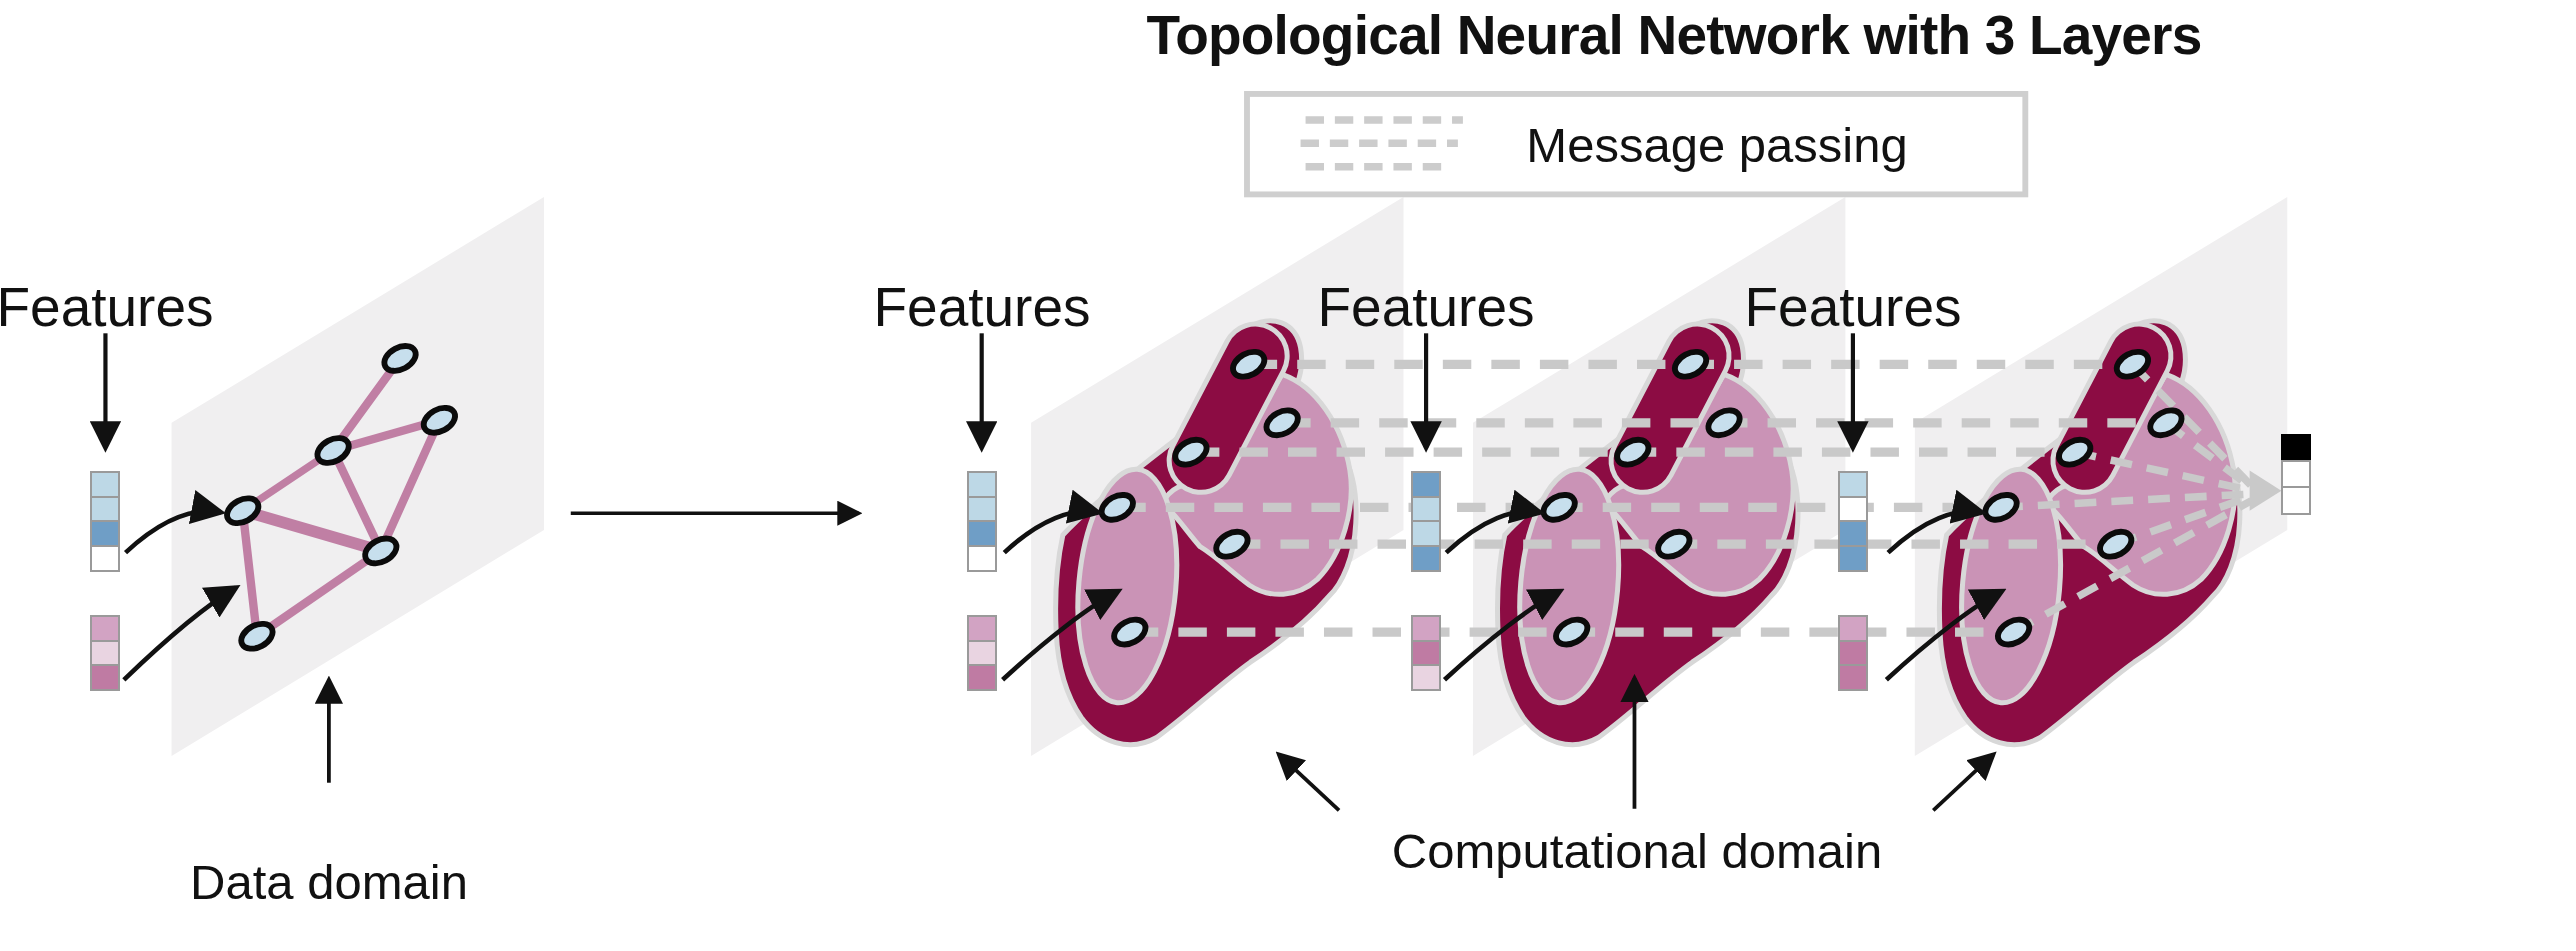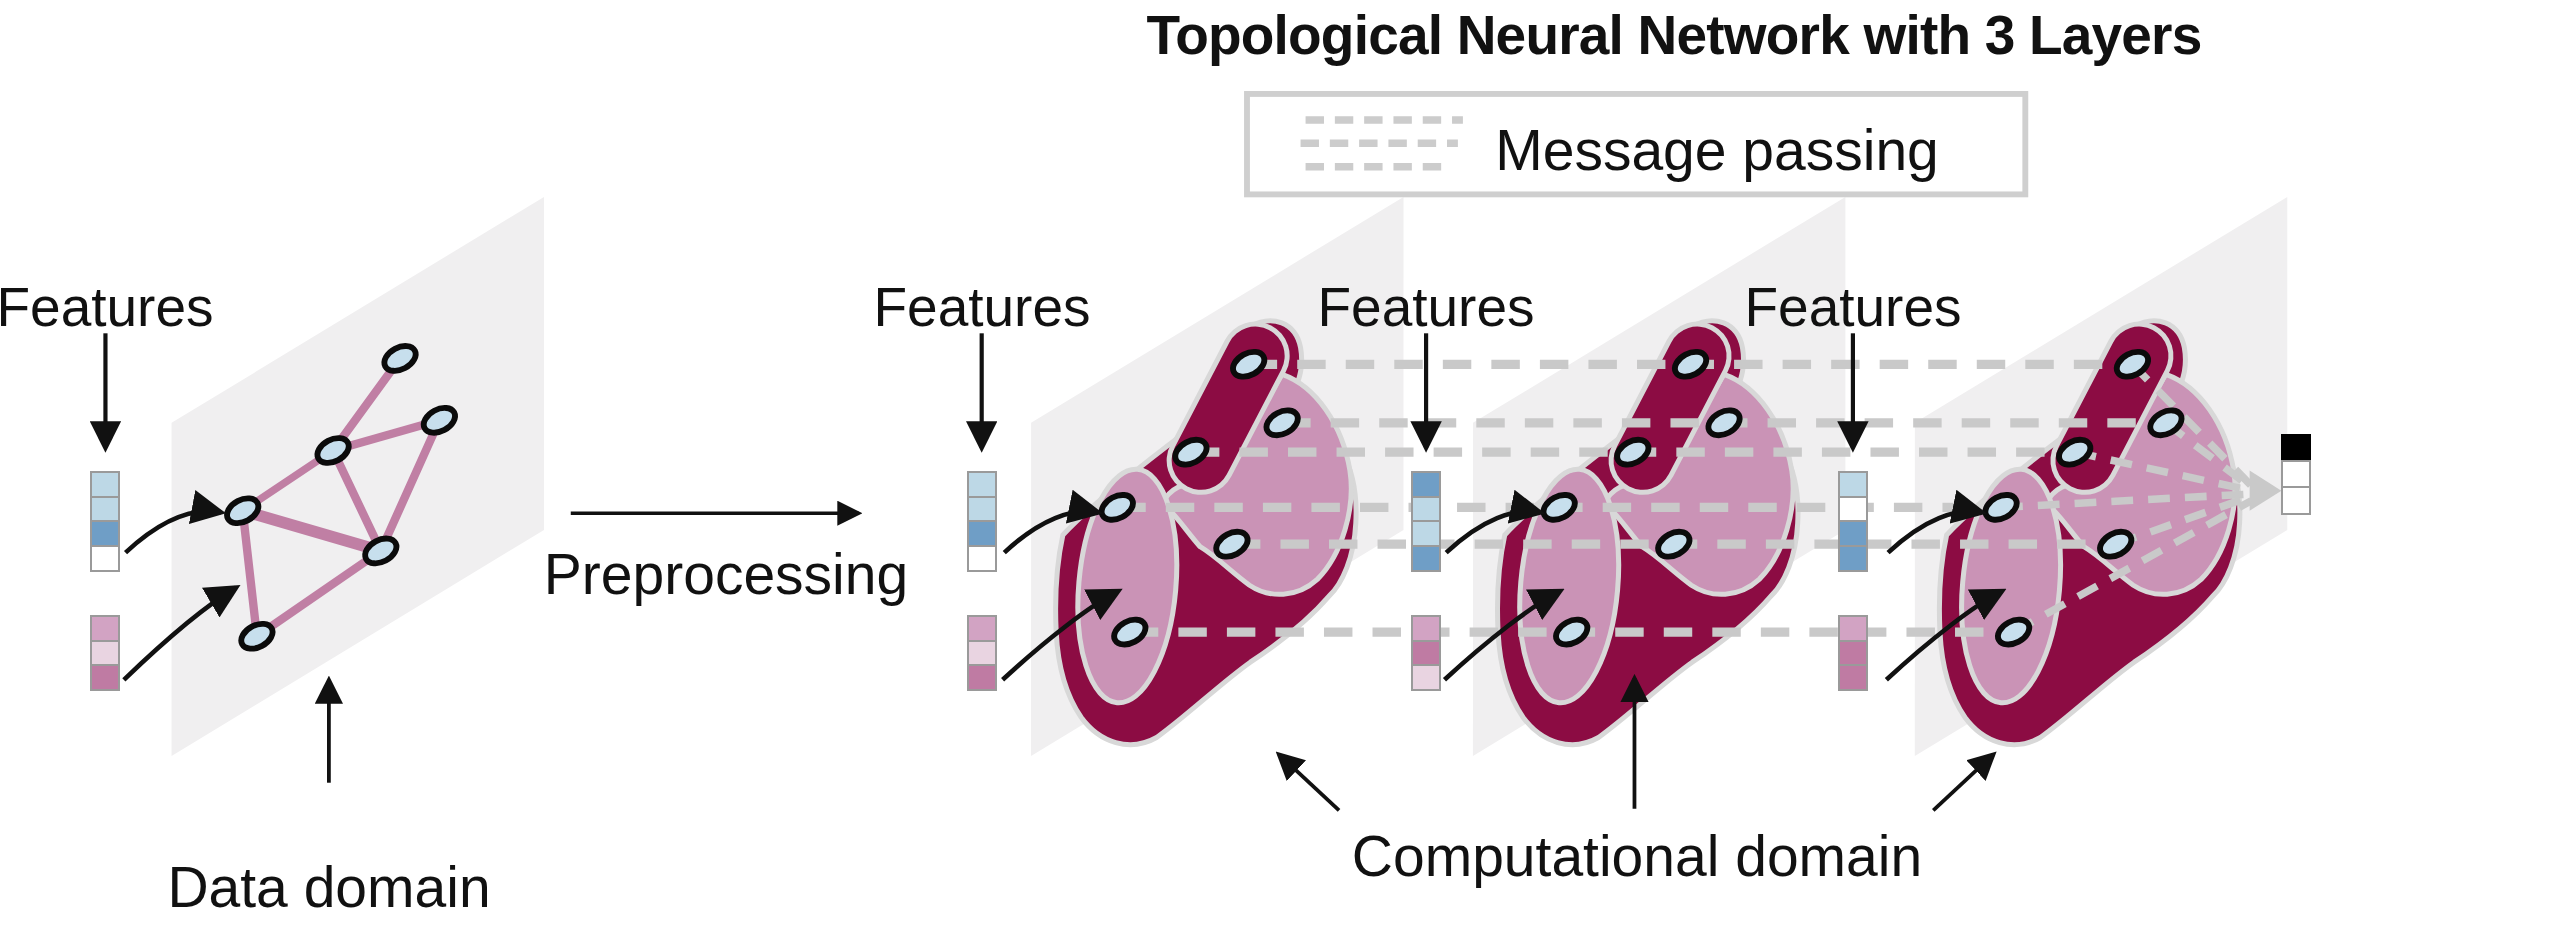--- a/index.html
+++ b/index.html
@@ -14,21 +14,21 @@
     --cellborder:#9a9a9a;
   }
   html,body{margin:0;padding:0;background:#fff;}
   .canvas{position:relative;width:2576px;height:952px;background:#fff;overflow:hidden;
           font-family:"Liberation Sans", sans-serif;color:var(--ink);}
   .canvas svg{position:absolute;left:0;top:0;}
   .txt{position:absolute;white-space:nowrap;color:var(--ink);}
   .center{transform:translateX(-50%);}
   .title{font-size:55px;font-weight:bold;letter-spacing:-0.8px;}
   .lbl{font-size:55px;}
-  .big{font-size:57px;}
+  .big{font-size:49px;}
   .pred{font-size:52px;}
   
   .stack{position:absolute;width:30px;}
   .cell{box-sizing:border-box;width:30px;height:27px;border:2.5px solid var(--cellborder);margin-top:-2.5px;background:#fff;}
   .cell:first-child{margin-top:0;}
   .pred-stack .cell{height:28.5px;}
   .pred-stack .cell.k{border-color:#000;}
 </style>
 </head>
 <body>
@@ -159,21 +159,20 @@
 </svg>
 
   <div class="txt title center" style="left:1674px;top:3.3px;">Topological Neural Network with 3 Layers</div>
   <div class="txt big center" style="left:1717px;top:117px;">Message passing</div>
 
   <div class="txt lbl center" style="left:105px;top:275px;">Features</div>
   <div class="txt lbl center" style="left:982px;top:275px;">Features</div>
   <div class="txt lbl center" style="left:1426px;top:275px;">Features</div>
   <div class="txt lbl center" style="left:1853px;top:275px;">Features</div>
 
-  <div class="txt big center" style="left:726px;top:541px;">Preprocessing</div>
   <div class="txt big center" style="left:1637px;top:823px;">Computational domain</div>
   <div class="txt big center" style="left:329px;top:854px;">Data domain</div>
 
   <div class="stack" style="left:90px;top:471px;">
     <div class="cell" style="background-color: rgb(189, 216, 230);"></div>
     <div class="cell" style="background-color: rgb(189, 216, 230);"></div>
     <div class="cell" style="background-color: rgb(111, 158, 198);"></div>
     <div class="cell" style="background-color: rgb(255, 255, 255);"></div>
   </div>
   <div class="stack" style="left:90px;top:615px;">

